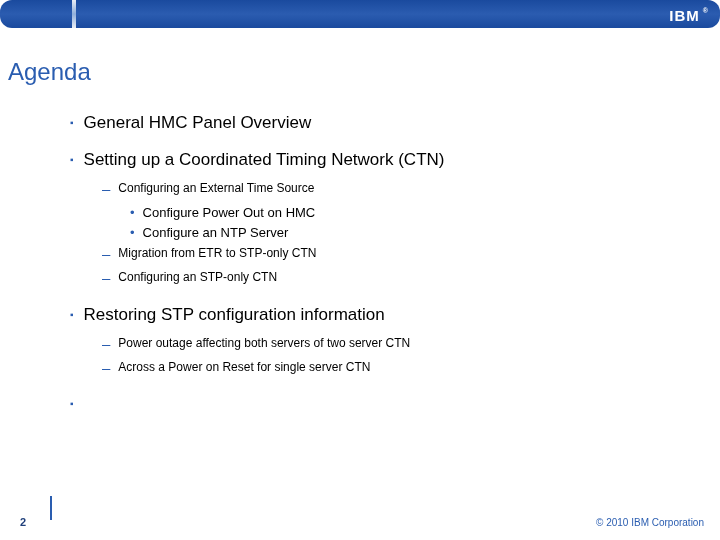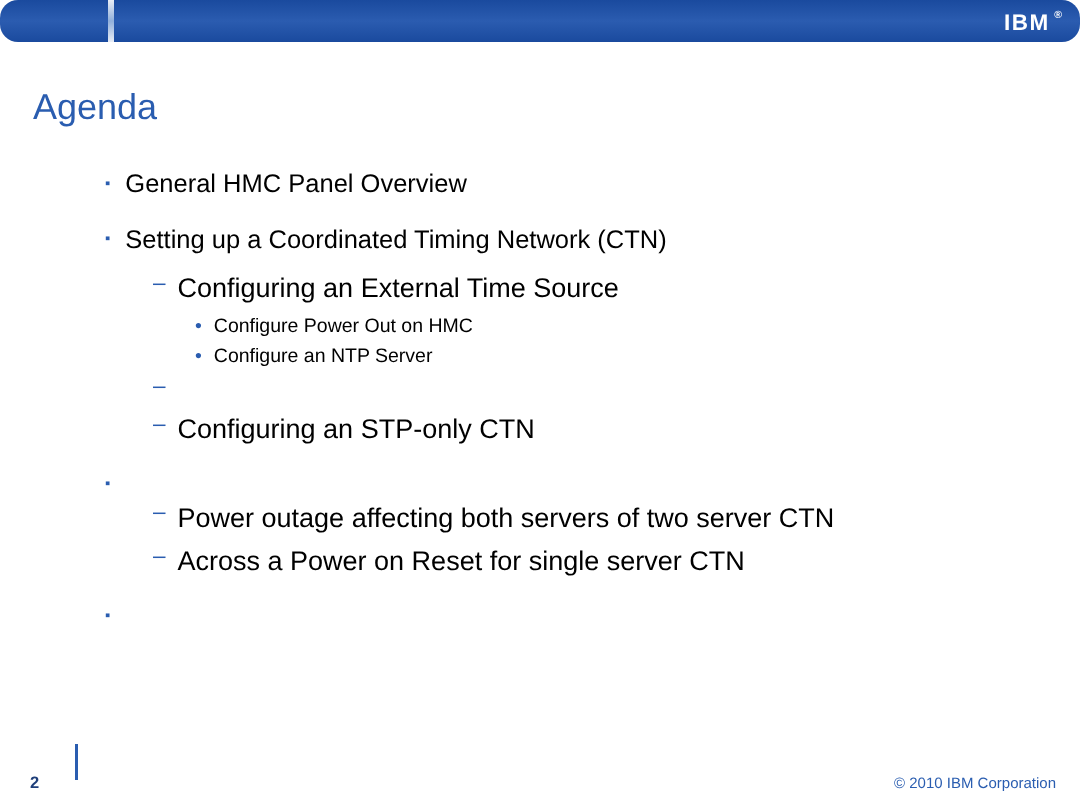--- a/index.html
+++ b/index.html
@@ -29,40 +29,40 @@
     -webkit-background-clip: text; background-clip: text; color: transparent;
     -webkit-text-fill-color: transparent;
     text-shadow: 0 0 0 rgba(255,255,255,0);
   }
   
   .logo .plain { color:#fff; -webkit-text-fill-color:#fff; background:none; font-size:15px; font-weight:900; letter-spacing:1px;}
   .logo .reg { font-size: 7px; color: #fff; -webkit-text-fill-color:#fff; background:none; position:relative; top:-5px; left:1px;}
 
   
   .title {
-    position: absolute; left: 22px; top: 58px;
+    position: absolute; left: 8px; top: 58px;
     color: #2a5db0; font-size: 24px; font-weight: 400;
   }
 
   
   .content {
     position: absolute; left: 70px; top: 112px; right: 40px;
     color: #000; font-size: 15px; line-height: 1.35;
   }
   ul.lvl1 { list-style: none; }
   ul.lvl1 > li { margin-bottom: 14px; }
   ul.lvl1 > li > .row { display: flex; align-items: flex-start; }
   .sq { color: #2a5db0; font-size: 10px; margin-right: 10px; position: relative; top: 4px; }
   .lvl1 .txt { font-size: 17px; }
 
   ul.lvl2 { list-style: none; margin-left: 32px; margin-top: 8px; }
   ul.lvl2 > li { margin-bottom: 4px; }
   ul.lvl2 > li > .row { display: flex; align-items: flex-start; }
   .dash { color: #2a5db0; margin-right: 8px; font-size: 15px; position: relative; top: -1px; }
-  .lvl2 .txt { font-size: 18px; }
+  .lvl2 .txt { font-size: 12px; }
 
   ul.lvl3 { list-style: none; margin-left: 28px; margin-top: 4px; margin-bottom: 4px; }
   ul.lvl3 > li { margin-bottom: 2px; }
   ul.lvl3 > li > .row { display: flex; align-items: flex-start; }
   .dot { color: #2a5db0; margin-right: 8px; font-size: 13px; position: relative; top: 0px; }
   .lvl3 .txt { font-size: 13px; }
 
   
   .footer {
     position: absolute; left: 0; bottom: 0; width: 100%; height: 34px;
@@ -130,34 +130,36 @@
                 <div class="row">
                     <span class="dot">•</span>
                 <span class="txt">Configure an NTP Server</span>
                   </div>
               </li>
             </ul>
           </li>
           <li>
             <div class="row">
                 <span class="dash">–</span>
+            <span class="txt">Migration from ETR to STP-only CTN</span>
               </div>
           </li>
           <li>
             <div class="row">
                 <span class="dash">–</span>
             <span class="txt">Configuring an STP-only CTN</span>
               </div>
           </li>
         </ul>
       </li>
 
       <li>
         <div class="row">
             <span class="sq">▪</span>
+        <span class="txt">Restoring STP configuration information</span>
           </div>
         <ul class="lvl2">
           <li>
             <div class="row">
                 <span class="dash">–</span>
             <span class="txt">Power outage affecting both servers of two server CTN</span>
               </div>
           </li>
           <li>
             <div class="row">

